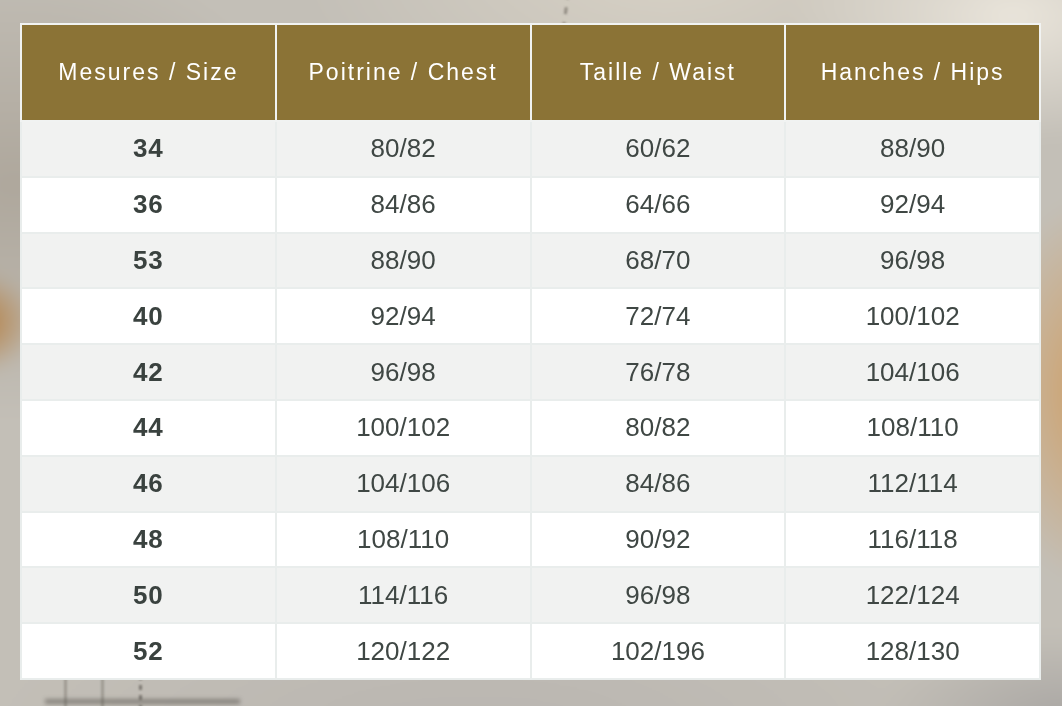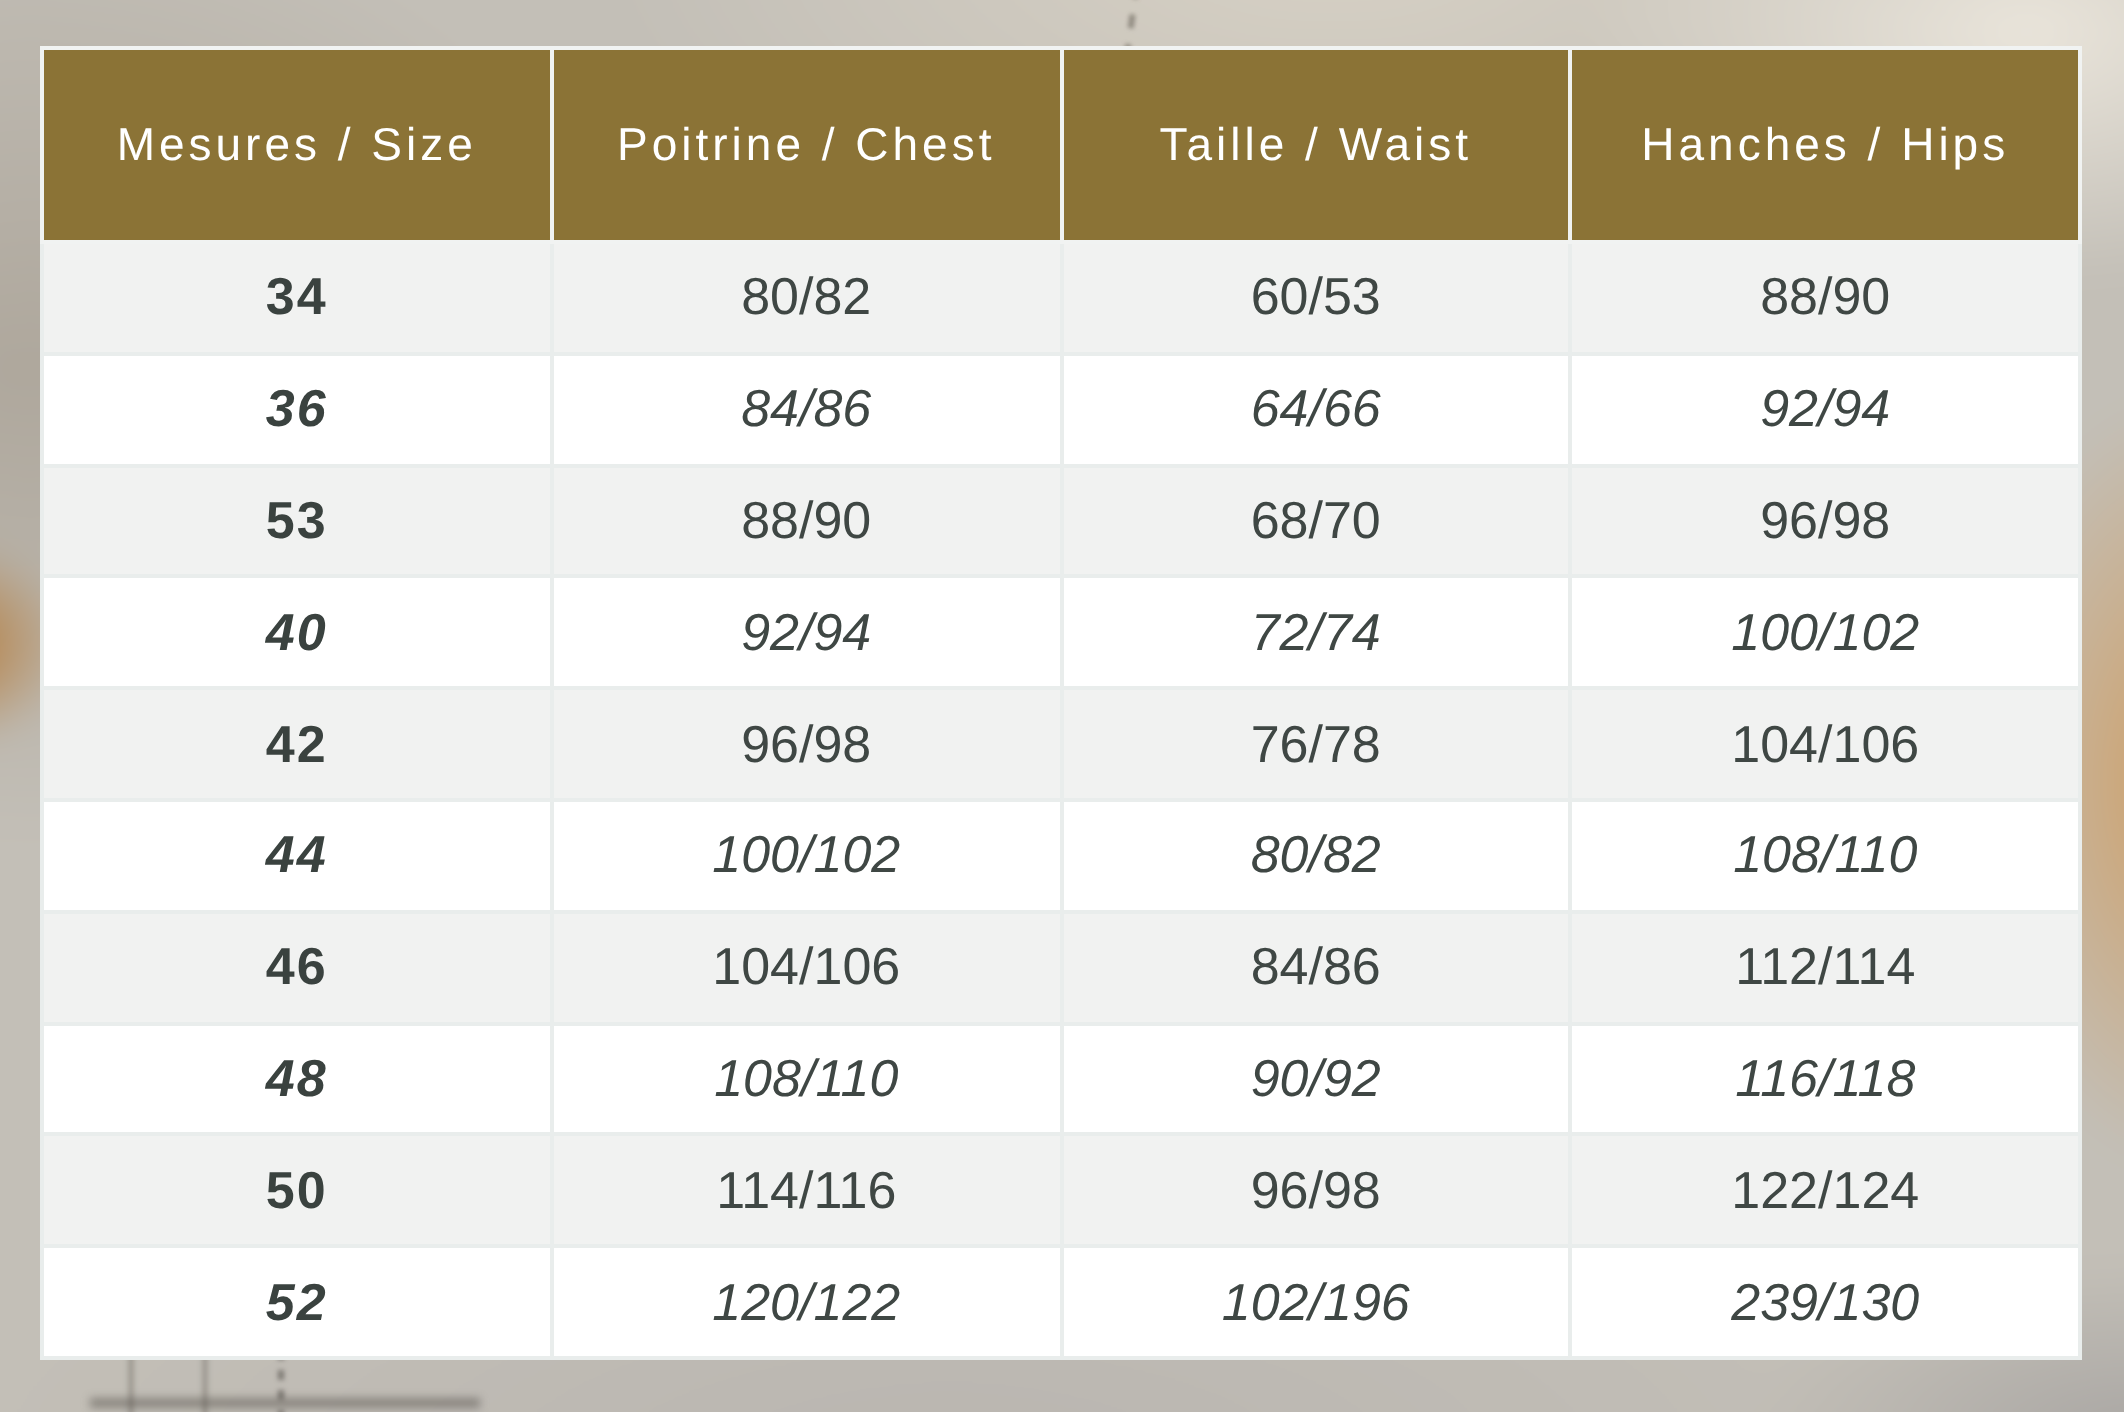--- a/index.html
+++ b/index.html
@@ -76,21 +76,21 @@
   }
   .size-chart td {
     font-size:26px;
     color:#3f4744;
     text-align:center;
     vertical-align:middle;
     border:2px solid #e9edec;
     padding:0;
   }
   .size-chart tbody tr.odd  td { background:#f1f2f1; }
-  .size-chart tbody tr.even td { background:#ffffff;font-style:italic; }
+  .size-chart tbody tr.even td { background:#ffffff; }
   .size-chart td.size-col { font-weight:600; color:#3a423f; letter-spacing:1px; }
 </style>
 </head>
 <body>
 
 <div class="stage">
   <div class="bg"></div>
   <div class="thread"></div>
   <div class="strands">
     <i></i>
@@ -105,21 +105,21 @@
         <th>Mesures / Size</th>
         <th>Poitrine / Chest</th>
         <th>Taille / Waist</th>
         <th>Hanches / Hips</th>
       </tr>
     </thead>
     <tbody>
         <tr class="odd">
           <td class="size-col">34</td>
           <td>80/82</td>
-          <td>60/53</td>
+          <td>60/62</td>
           <td>88/90</td>
         </tr>
         <tr class="even">
           <td class="size-col">36</td>
           <td>84/86</td>
           <td>64/66</td>
           <td>92/94</td>
         </tr>
         <tr class="odd">
           <td class="size-col">53</td>
@@ -160,17 +160,17 @@
         <tr class="odd">
           <td class="size-col">50</td>
           <td>114/116</td>
           <td>96/98</td>
           <td>122/124</td>
         </tr>
         <tr class="even">
           <td class="size-col">52</td>
           <td>120/122</td>
           <td>102/196</td>
-          <td>239/130</td>
+          <td>128/130</td>
         </tr>
       </tbody>
   </table>
 </div>
 
 </body></html>

